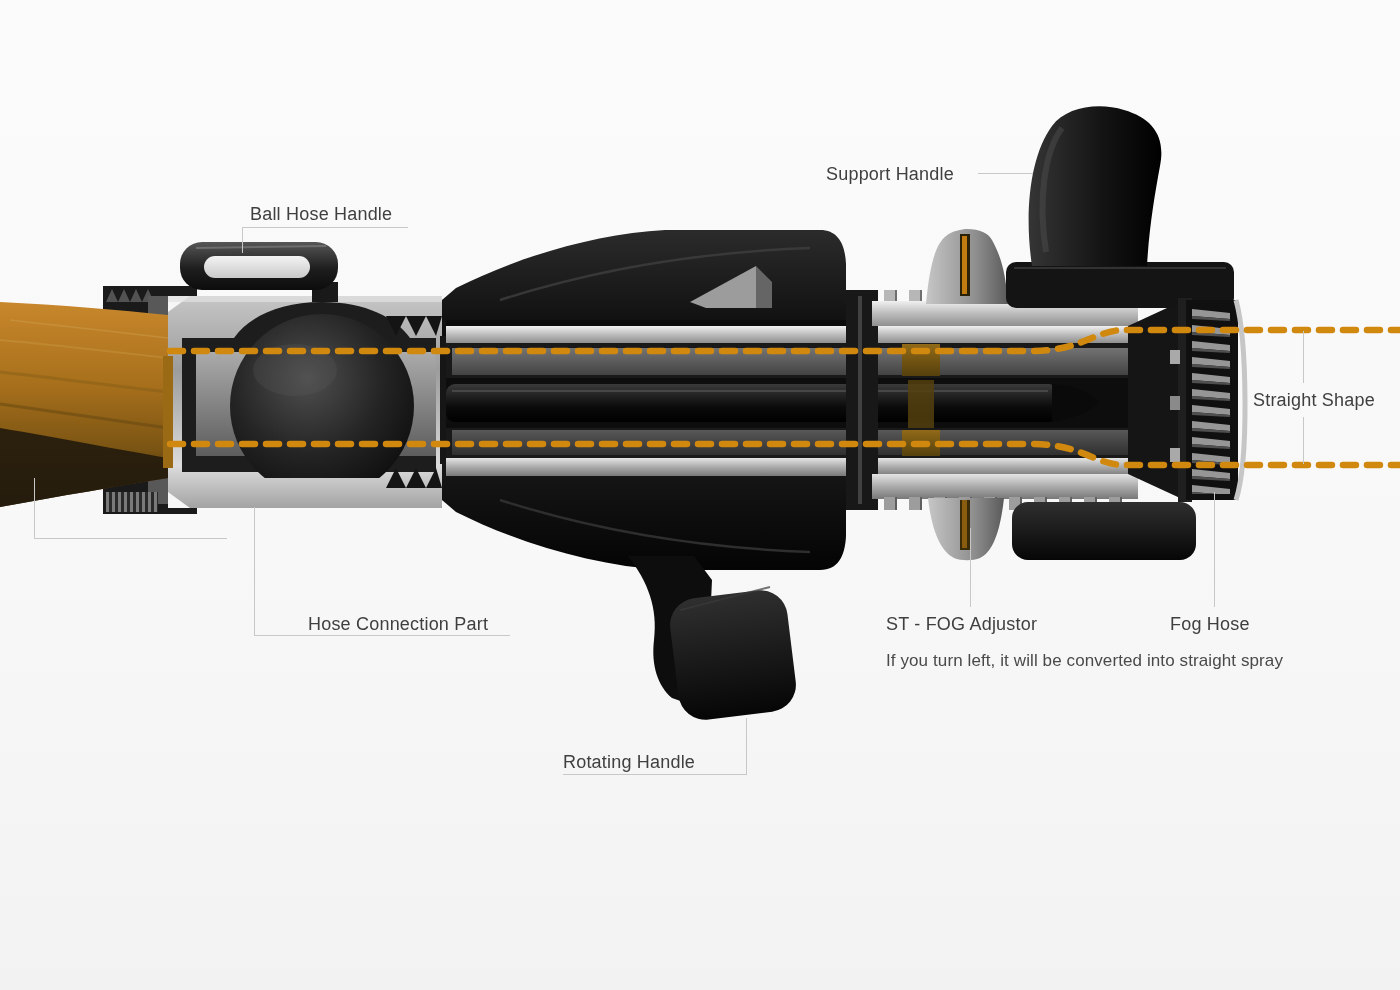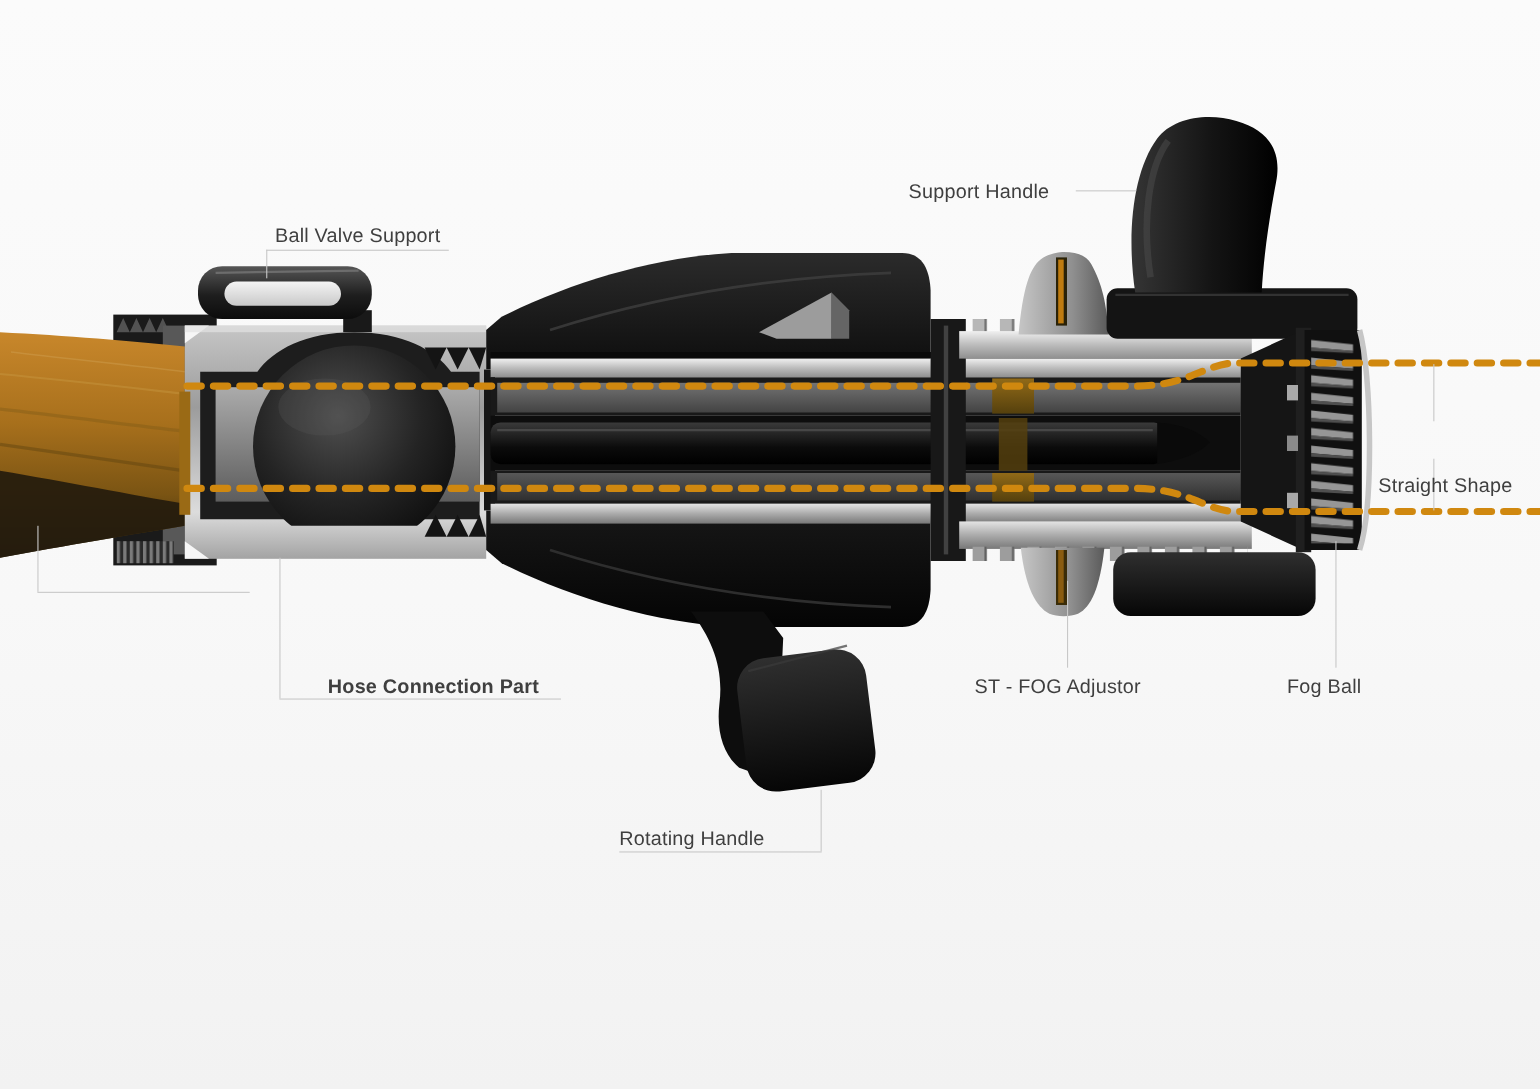--- a/index.html
+++ b/index.html
@@ -293,28 +293,29 @@
   <div class="leader v" style="left:254px;top:507px;height:128px;"></div>
   <div class="leader h" style="left:254px;top:635px;width:256px;"></div>
 
   <div class="leader v" style="left:970px;top:528px;height:79px;"></div>
 
   <div class="leader v" style="left:1214px;top:492px;height:115px;"></div>
 
   <div class="leader v" style="left:746px;top:718px;height:56px;"></div>
   <div class="leader h" style="left:563px;top:774px;width:184px;"></div>
 
-  <div class="label" style="left:250px;top:201px;">Ball Valve Support</div>
+  <div class="label" style="left:250px;top:201px;">Ball Hose Handle</div>
 
   <div class="label" style="left:826px;top:161px;">Support Handle</div>
 
-  <div class="label" style="left:1253px;top:387px;margin-top:41px;">Straight Shape</div>
-
-
-  <div class="label" style="left:298px;top:611px;font-weight:bold;">Hose Connection Part</div>
+  <div class="label" style="left:1253px;top:387px;">Straight Shape</div>
+
+
+  <div class="label" style="left:308px;top:611px;">Hose Connection Part</div>
 
   <div class="label" style="left:886px;top:611px;">ST - FOG Adjustor</div>
 
-  <div class="label" style="left:1170px;top:611px;">Fog Ball</div>
-
+  <div class="label" style="left:1170px;top:611px;">Fog Hose</div>
+
+  <div class="note" style="left:886px;top:651px;">If you turn left, it will be converted into straight spray</div>
 
   <div class="label" style="left:563px;top:749px;text-align:center;">Rotating Handle</div>
 </div>
 
 </body></html>

